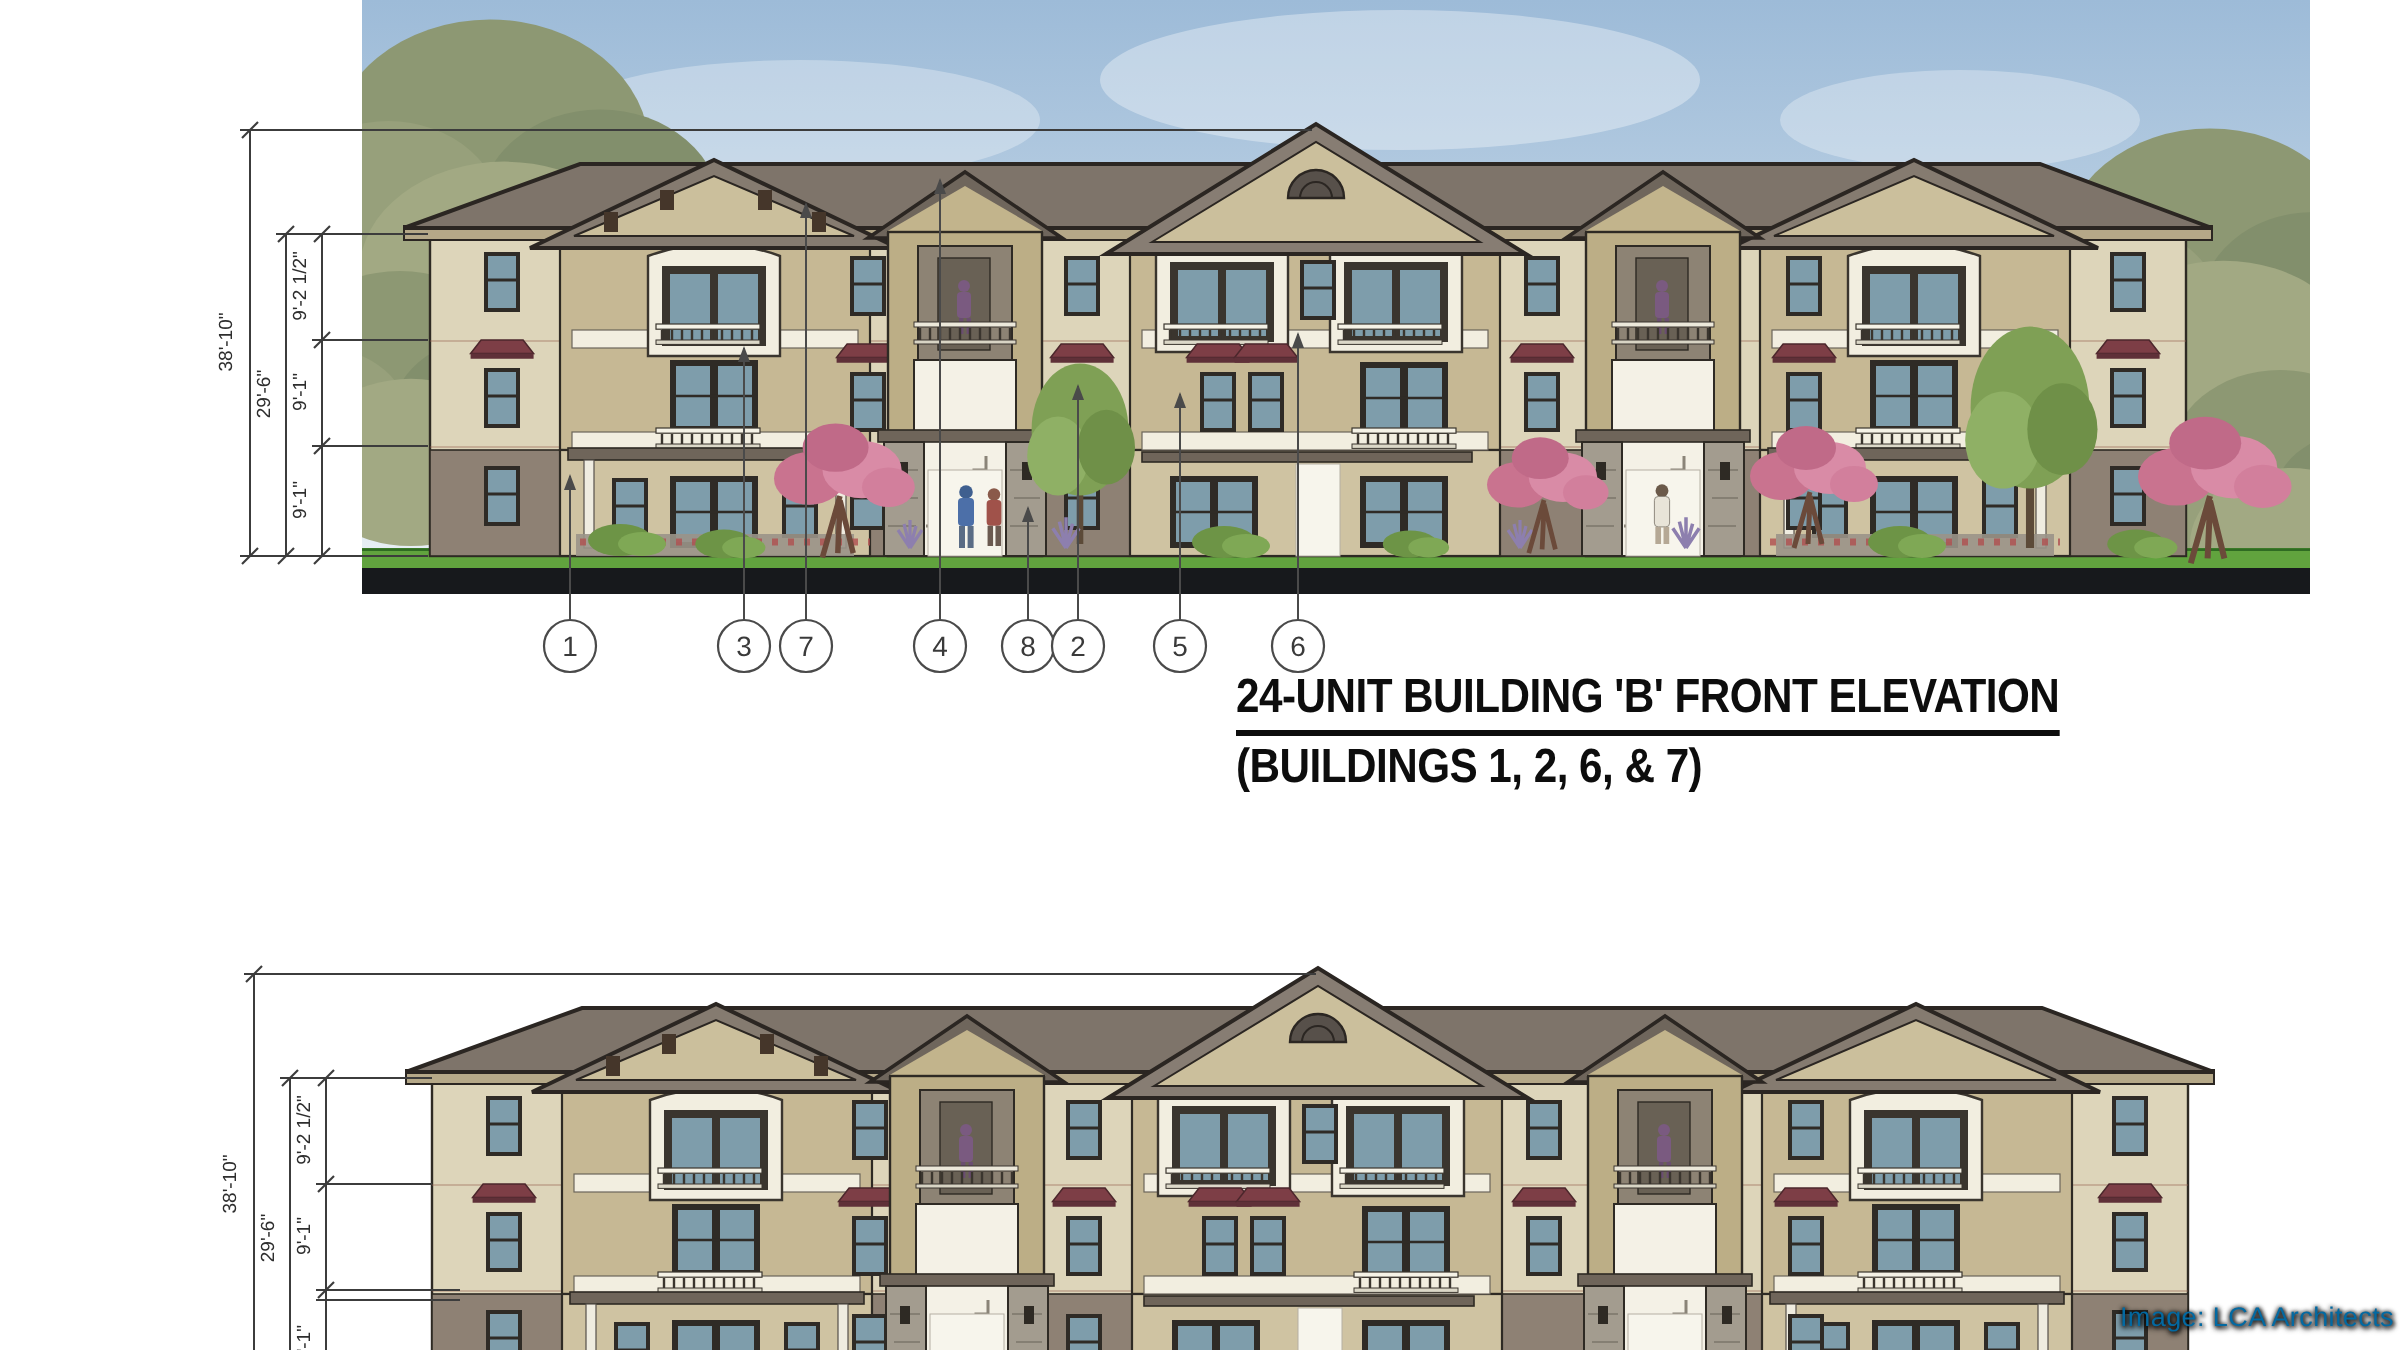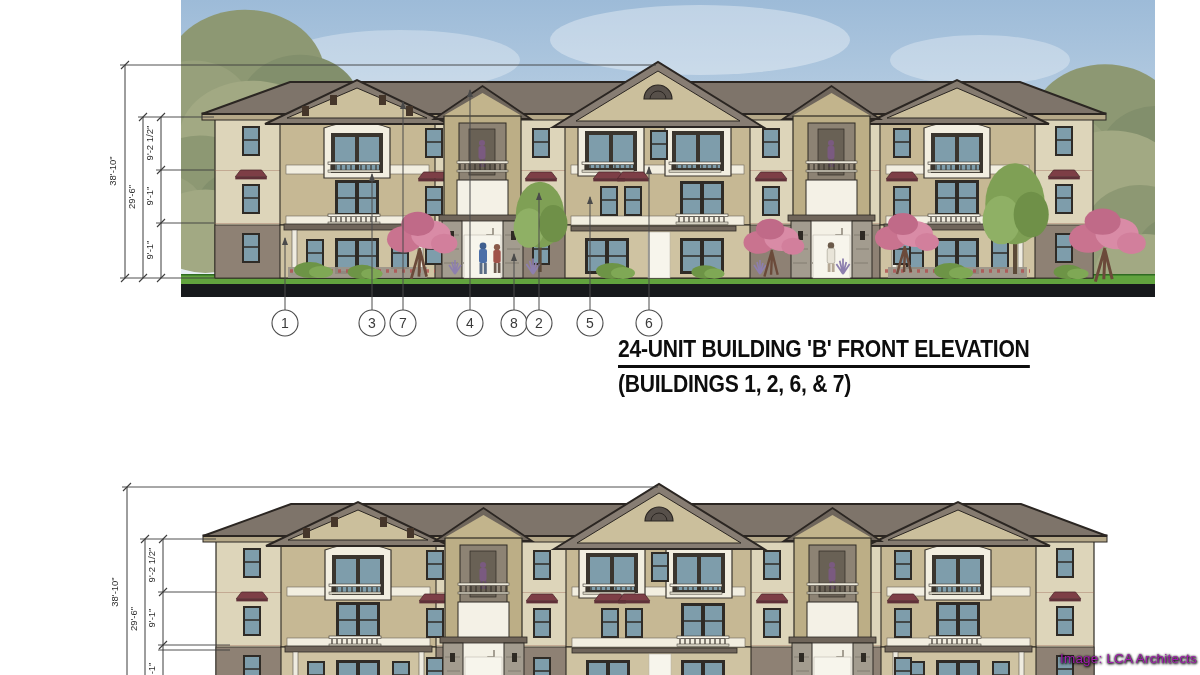--- a/index.html
+++ b/index.html
@@ -11,21 +11,21 @@
   .dimtext{font-family:"Liberation Sans",sans-serif;font-size:9.5px;fill:#2e2e2e;}
   .callout-num{font-family:"Liberation Sans",sans-serif;font-size:14px;fill:#3a3a3a;}
   .title-block{
     position:absolute;left:618px;top:336px;color:#0d0d0d;
     font-weight:bold;font-size:24px;letter-spacing:-0.3px;line-height:1.12;
     transform:scaleX(0.88);transform-origin:0 0;white-space:nowrap;
   }
   .title-line1{display:inline-block;border-bottom:3px solid #0d0d0d;padding-bottom:2px;}
   .title-line2{margin-top:3px;}
   .credit{
-    position:absolute;right:3px;top:651px;font-size:13.5px;color:#a21caf;
+    position:absolute;right:3px;top:651px;font-size:13.5px;color:#0369a1;
     text-shadow:0 1px 3px rgba(0,0,0,.95),0 0 2px rgba(0,0,0,.85),1px 1px 2px rgba(0,0,0,.8);
     letter-spacing:.2px;
   }
 </style>
 </head>
 <body>
 
 <div class="canvas">
 <svg width="1200" height="675" viewBox="0 0 1200 675">
   <defs>

